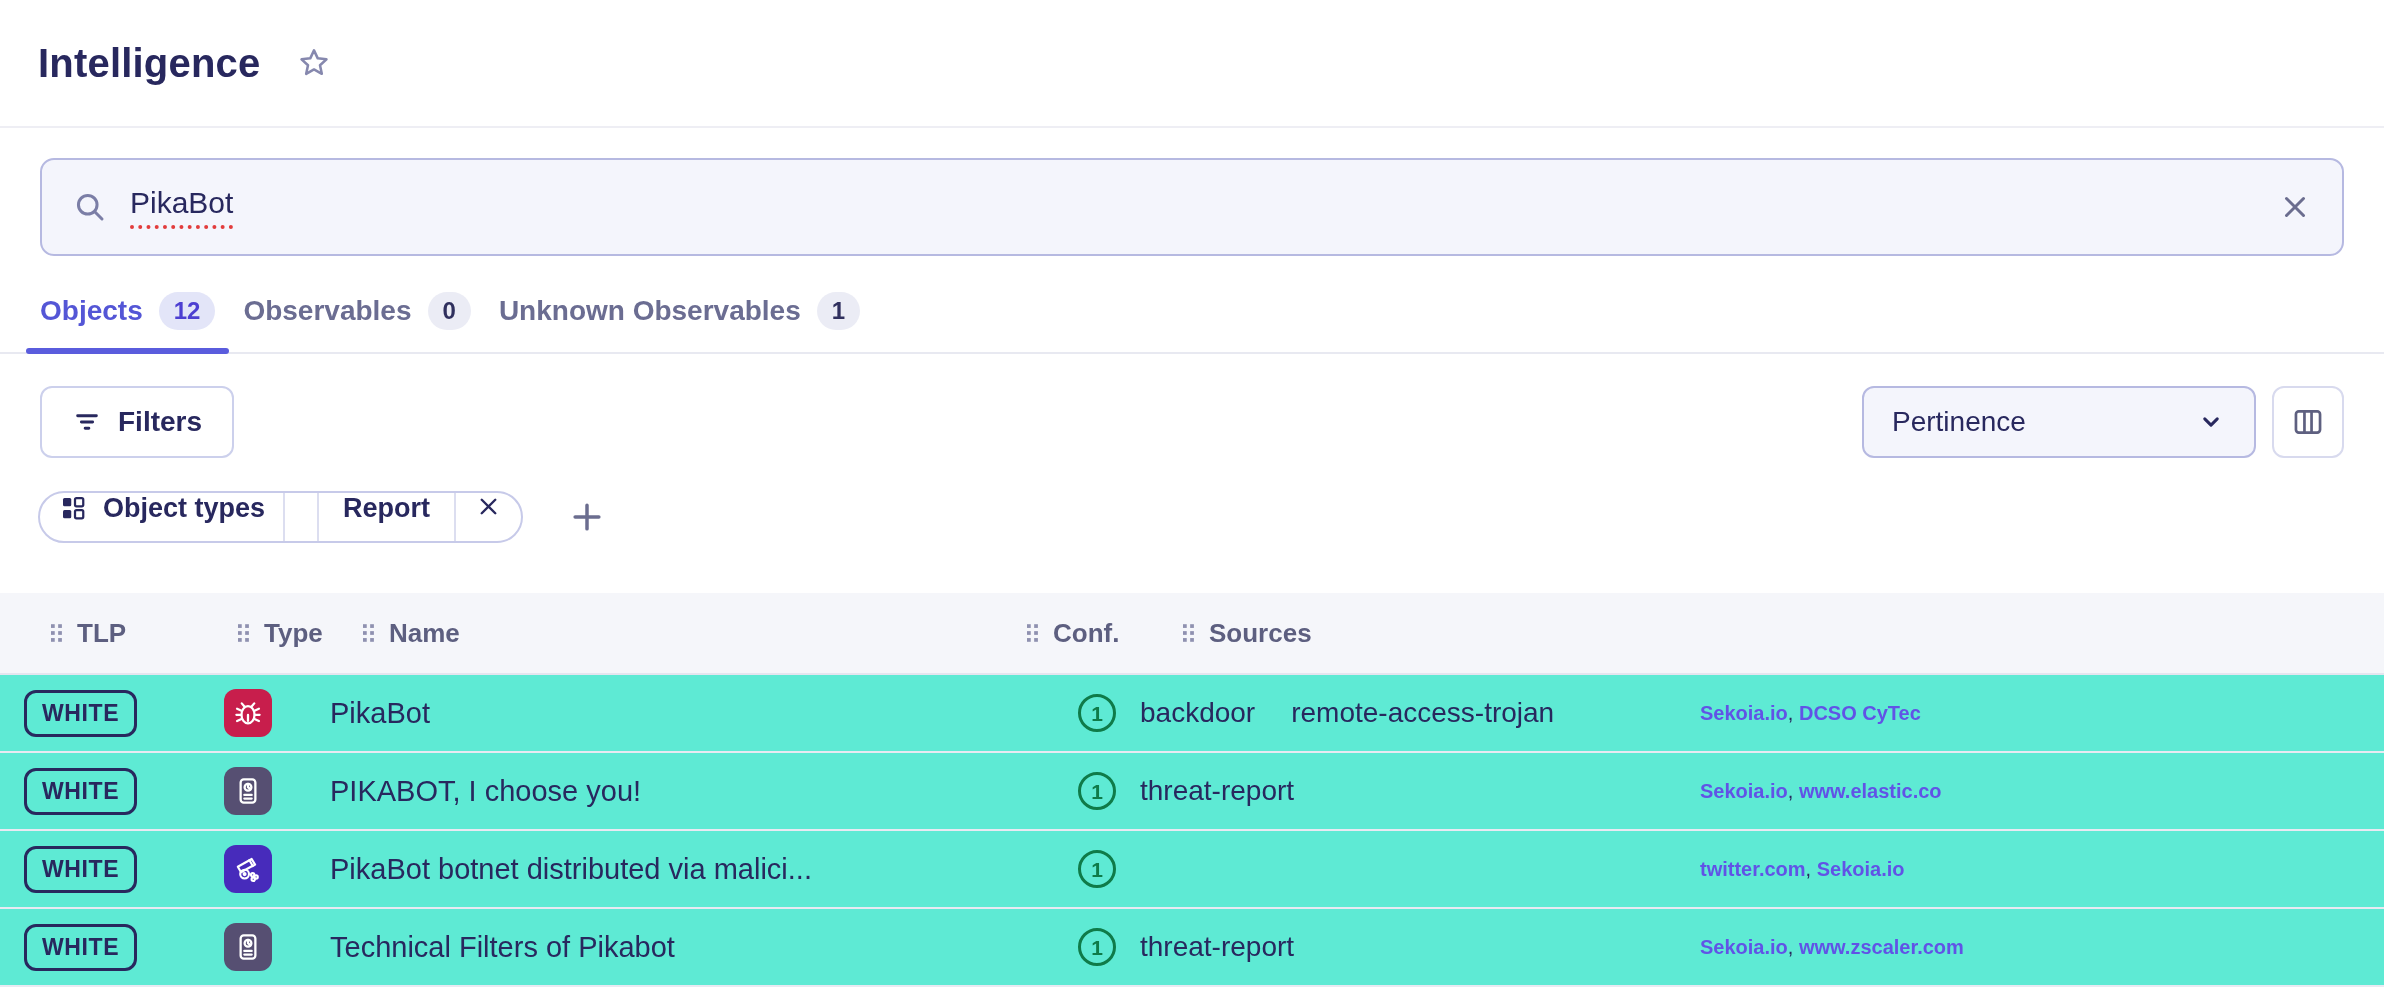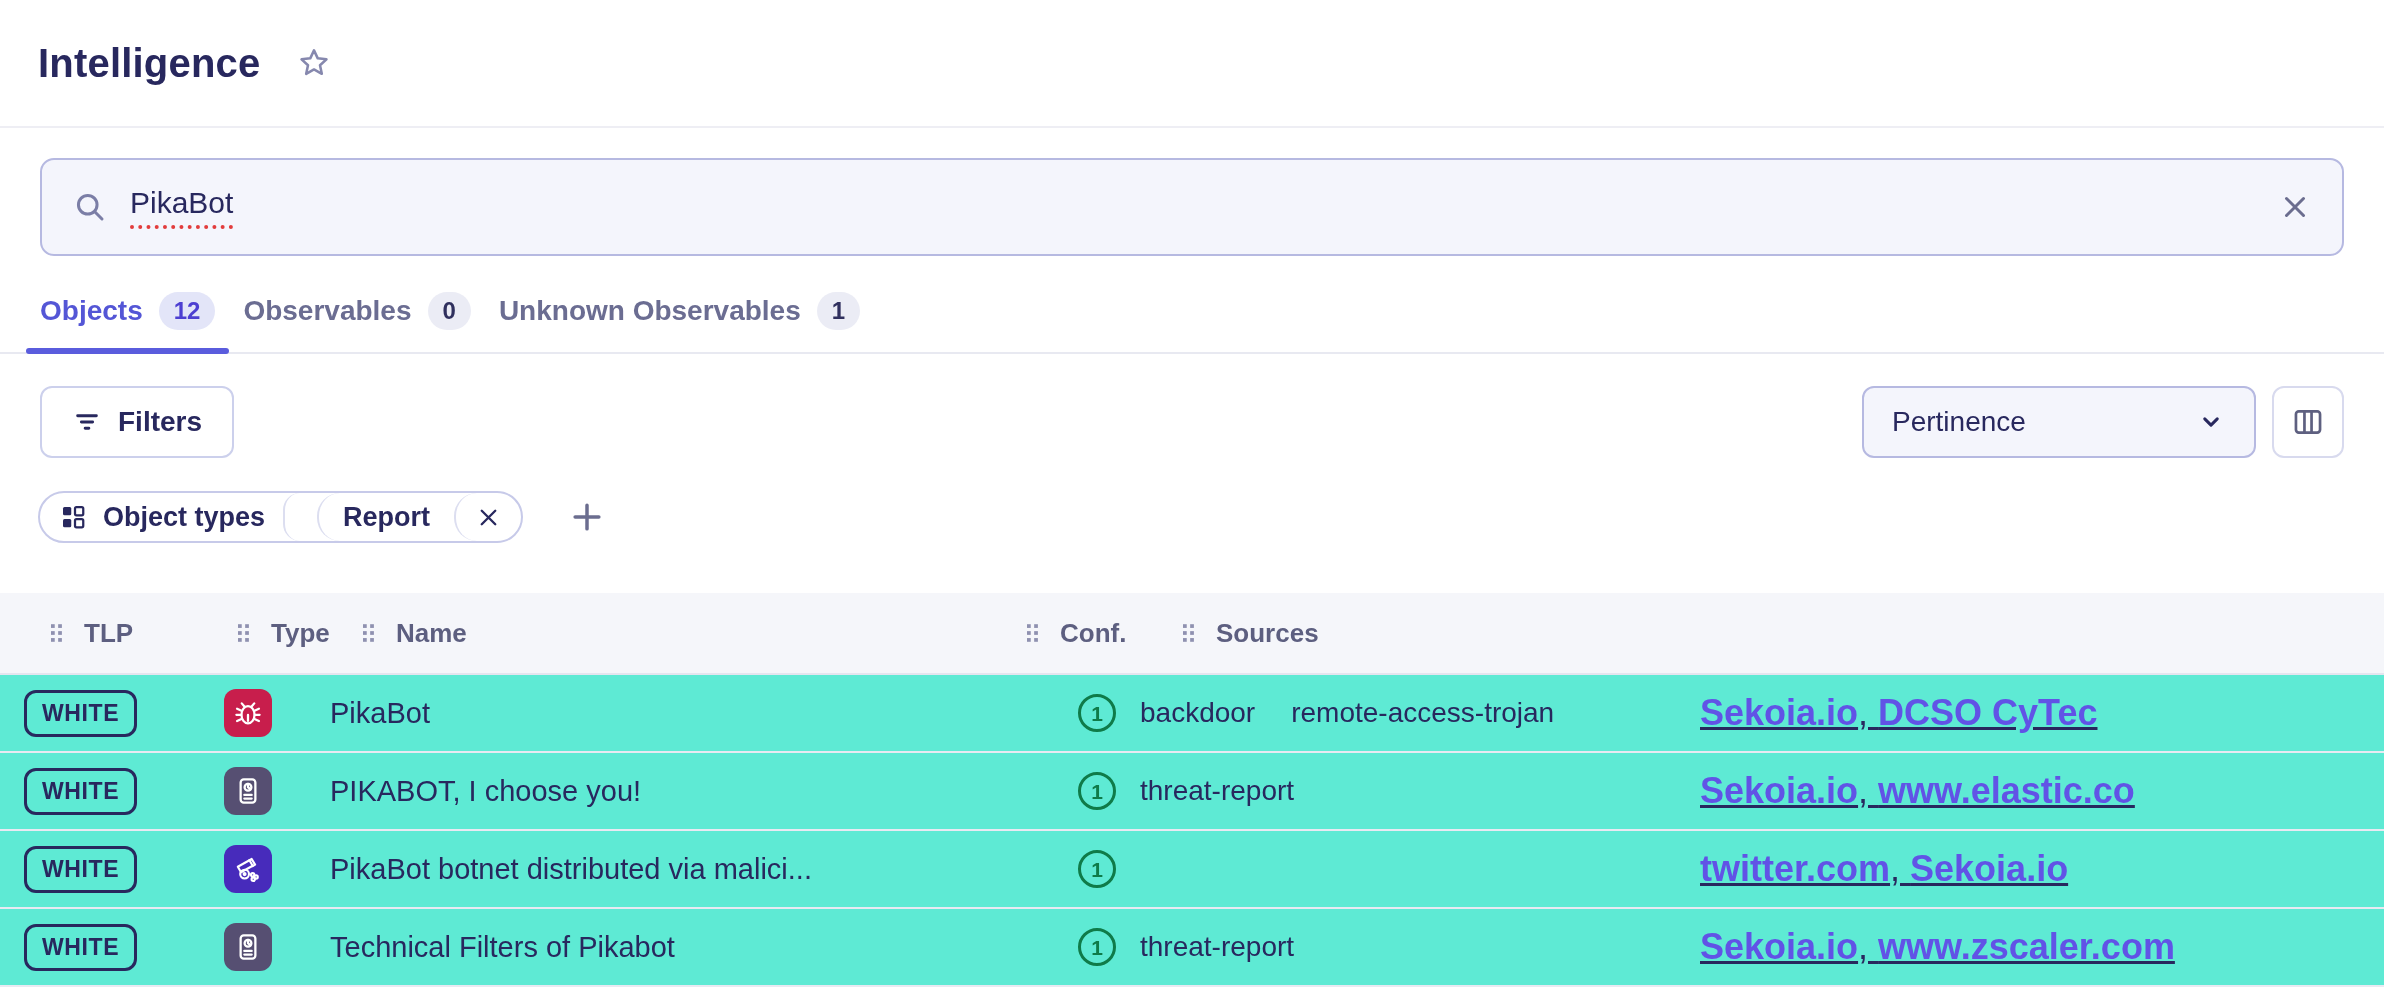--- a/index.html
+++ b/index.html
@@ -46,38 +46,38 @@
     font-size:28px; font-weight:400; color:#28285e; }
   .sort-select .chev { margin-left:auto; width:30px; height:30px; }
   .columns-btn { width:72px; height:72px; background:#fff; border:2px solid #d8daee;
     border-radius:12px; display:flex; align-items:center; justify-content:center; cursor:pointer; }
   .columns-btn svg { width:34px; height:34px; }
 
   
   .chips-row { margin:33px 40px 0 38px; display:flex; align-items:center; }
   .chip { display:flex; align-items:stretch; height:52px; border:2px solid #c7cae9;
     border-radius:28px; overflow:hidden; cursor:pointer; background:#fff; }
-  .chip-seg { display:flex; align-items:center; font-size:27px; font-weight:700; color:#28285e;border-radius:23px; }
+  .chip-seg { display:flex; align-items:flex-start; font-size:27px; font-weight:700; color:#28285e; }
   .chip-seg + .chip-seg { border-left:2px solid #dcdef0; }
   .chip-field { gap:15px; padding:0 18px 0 18px; }
   .chip-field svg { width:30px; height:30px; }
   .chip-op { min-width:34px; padding:0 6px; justify-content:center; }
   .chip-value { padding:0 24px; }
   .chip-remove { padding:0 19px; }
   .chip-remove svg { width:27px; height:27px; }
   .add-filter { margin-left:42px; width:44px; height:44px; background:none; border:none;
     cursor:pointer; display:flex; align-items:center; justify-content:center; }
   .add-filter svg { width:38px; height:38px; }
 
   
   .table { margin-top:50px; }
   .thead, .trow { display:grid; grid-template-columns:200px 106px 686px 124px 560px 1fr;
     padding-left:24px; padding-right:24px; align-items:center; }
   .thead { height:82px; background:#f5f6fa; border-bottom:2px solid #e4e5ef; }
-  .th { display:flex; align-items:center; gap:19px; font-size:26px; font-weight:700; color:#5d5f80; }
+  .th { display:flex; align-items:center; gap:12px; font-size:26px; font-weight:700; color:#5d5f80; }
   .th .grip { display:flex; cursor:grab; }
   .th .grip svg { width:17px; height:22px; }
   .th-tlp  { padding-left:24px; }
   .th-type { padding-left:11px; }
   .th-name { padding-left:30px; }
   .th-conf { padding-left:8px; }
   .th-sub  { padding-left:60px; }
   .th-src  { padding-left:40px; }
 
   .trow { height:78px; border-bottom:2px solid #e8eaf2; background:#5eead4; cursor:pointer; }
@@ -89,21 +89,21 @@
   .type-icon svg { width:34px; height:34px; }
   .type-malware  { background:#c81e4c; }
   .type-report   { background:#564f72; }
   .type-campaign { background:#472bbb; }
   .td-name { font-size:29px; color:#28285e; white-space:nowrap; overflow:hidden; }
   .td-conf { display:flex; padding-left:62px; }
   .conf-badge { width:38px; height:38px; border:3px solid #0f7b49; border-radius:50%;
     color:#0f7b49; font-size:21px; font-weight:700; display:flex; align-items:center;
     justify-content:center; line-height:1; }
   .td-sub { display:flex; gap:36px; font-size:28px; color:#28285e; }
-  .td-src { font-size:36px; font-weight:700; white-space:nowrap;text-decoration:underline; }
+  .td-src { font-size:20px; font-weight:700; white-space:nowrap; }
   .src { color:#6153e6; text-decoration:none; cursor:pointer; }
   .src:not(:last-child)::after { content:", "; color:#28285e; font-weight:400; }
 </style>
 </head>
 <body>
 
 <header class="page-header">
   <h1 class="page-title">Intelligence</h1>
   <span class="star-btn">
     <svg viewBox="0 0 24 24" fill="none" stroke="#8688ae" stroke-width="1.7" stroke-linejoin="round">

